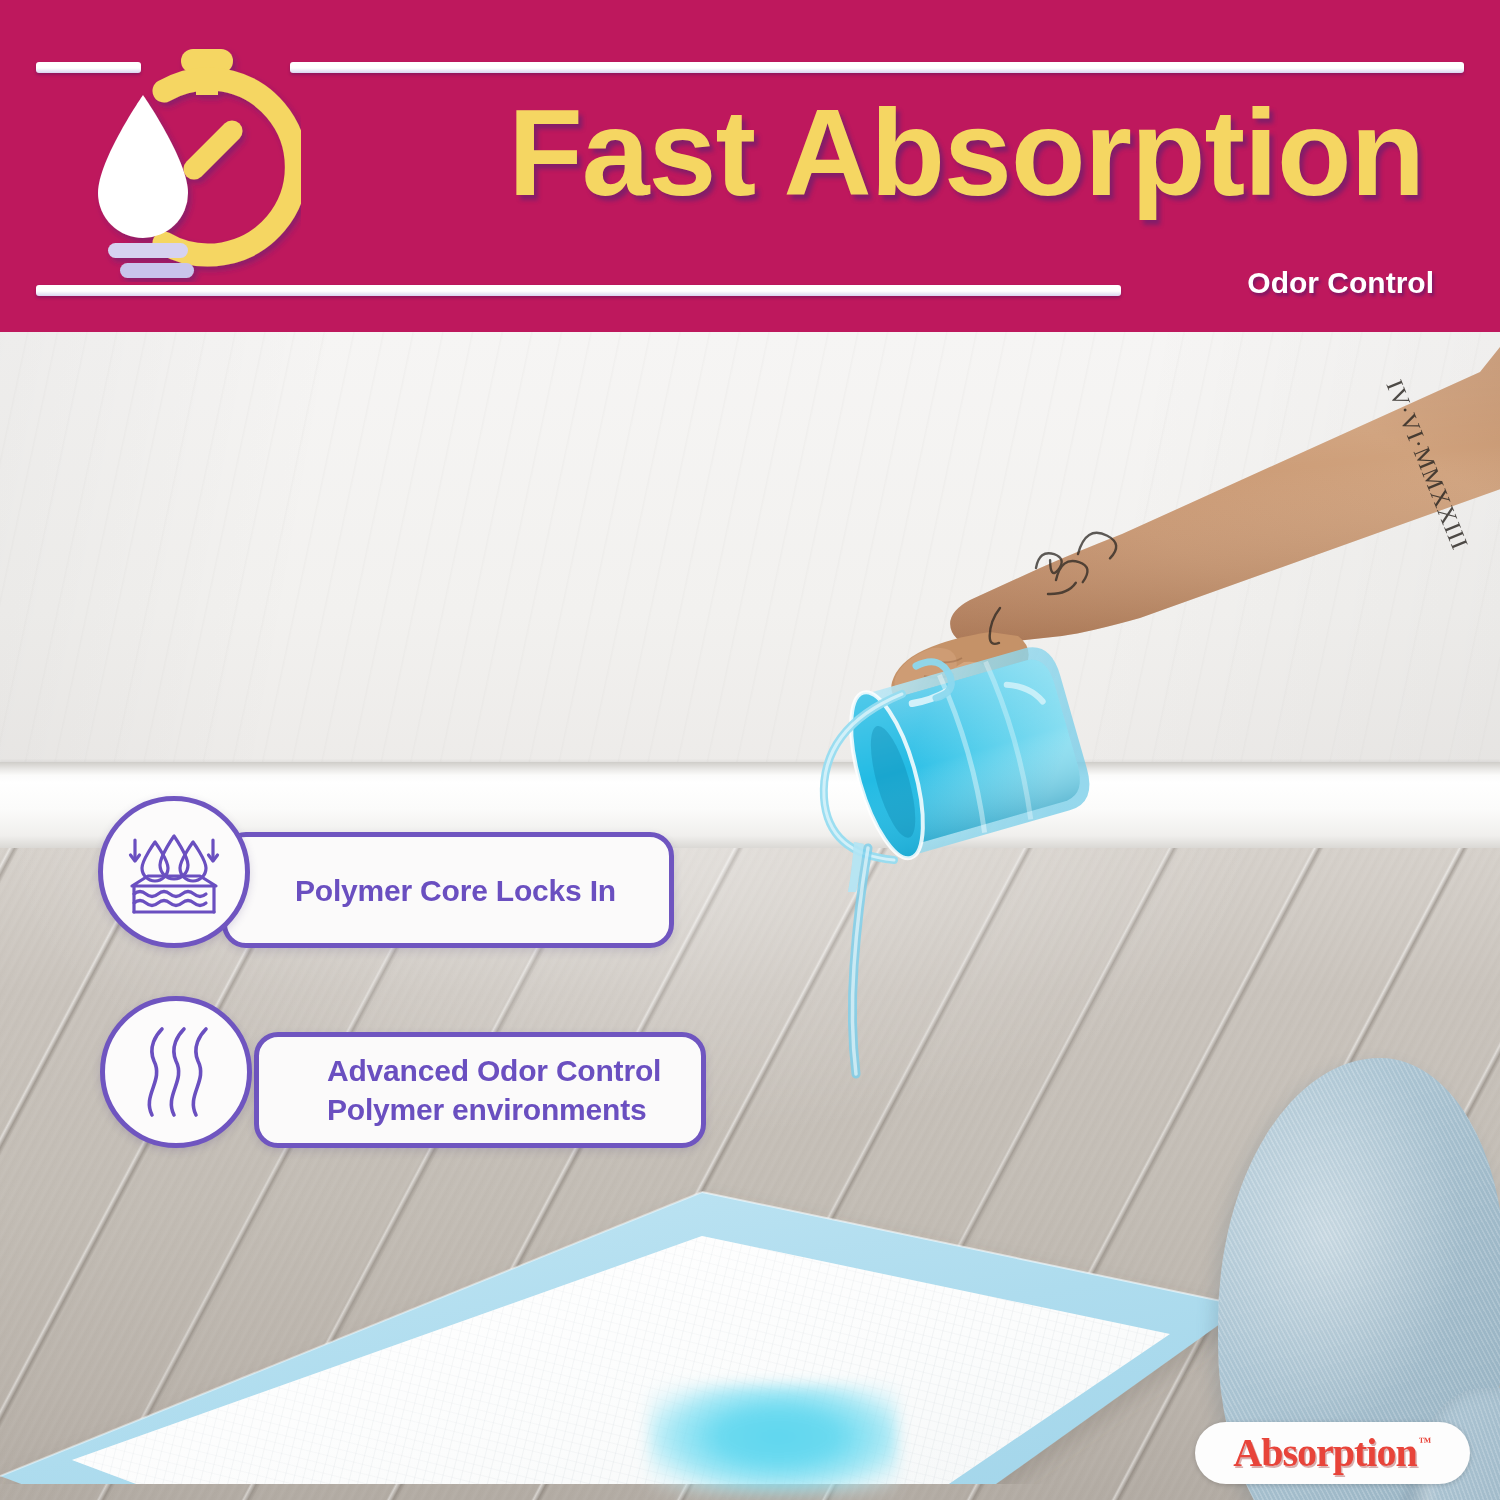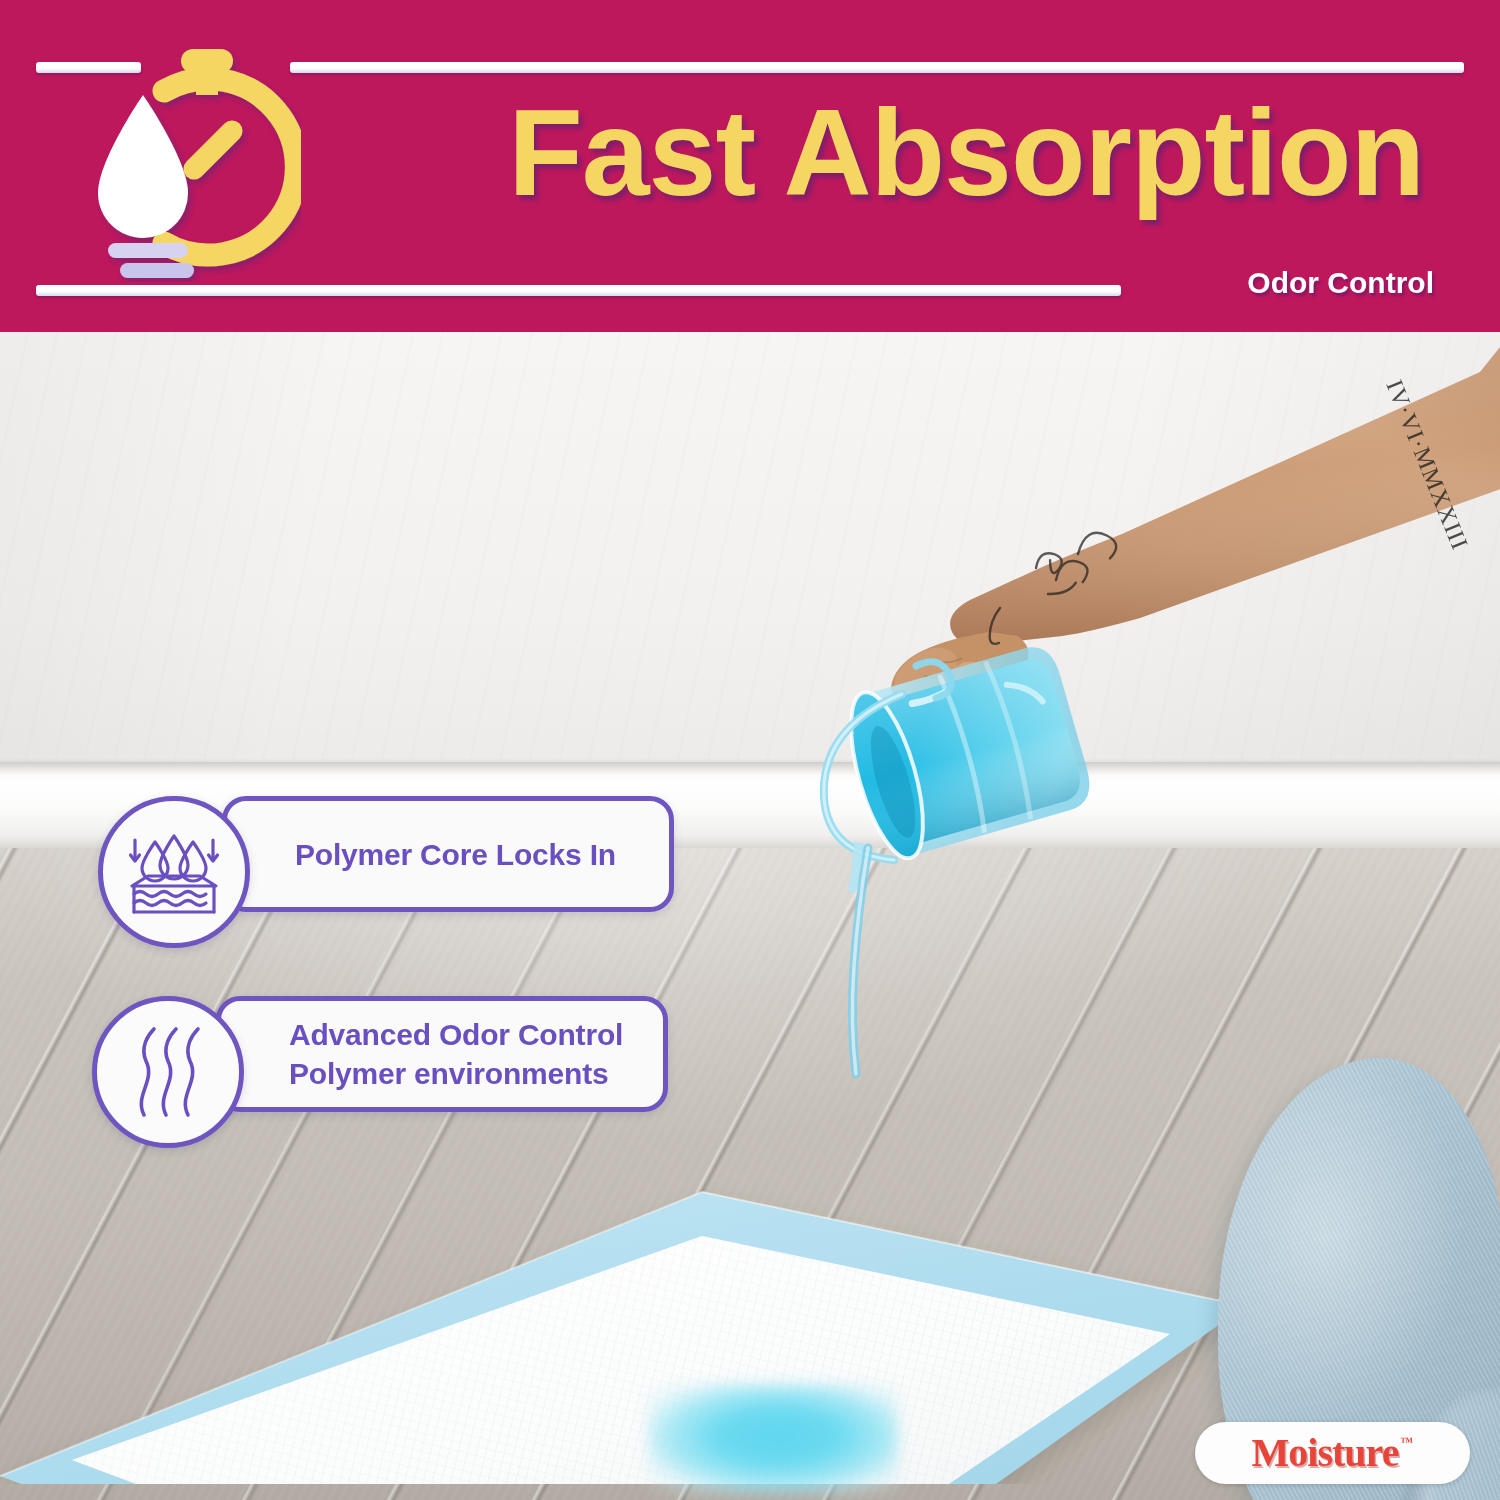--- a/index.html
+++ b/index.html
@@ -195,24 +195,24 @@
   
   #arm { position:absolute; left:840px; top:0px; width:680px; height:370px; }
 
   
   #pitcher { position:absolute; left:790px; top:300px; width:330px; height:260px; }
 
   
   .badge-row {
     position:absolute;
     display:flex;
-    align-items:flex-start;
+    align-items:flex-end;
   }
   #badge-row-1 { left:98px; top:464px; }
-  #badge-row-2 { left:92px; top:664px; }
+  #badge-row-2 { left:100px; top:664px;gap:30px; }
 
   .badge-icon-circle {
     position:relative; z-index:2;
     width:152px; height:152px;
     border-radius:50%;
     background:#FCFBFB;
     border:5px solid #6F55C0;
     display:flex; align-items:center; justify-content:center;
     box-shadow:0 3px 8px rgba(60,40,110,0.17);
     flex:none;
@@ -434,21 +434,21 @@
       </svg>
     </div>
 
     <svg style="position:absolute;left:828px;top:516px;width:140px;height:230px;overflow:visible">
       <path d="M40,0 Q30,60 26,118 Q22,176 28,226" stroke="rgba(122,208,236,0.80)" stroke-width="9" fill="none" stroke-linecap="round"></path>
       <path d="M40,0 Q30,60 26,118 Q22,176 28,226" stroke="rgba(255,255,255,0.55)" stroke-width="3.5" fill="none" stroke-linecap="round"></path>
     </svg>
 
     <div id="brand-logo" style="top:1090px">
       <div id="brand-wrap">
-        <span id="brand-text">Moisture</span>
+        <span id="brand-text">Absorption</span>
         <span id="brand-tm">™</span>
       </div>
     </div>
 
     <div class="badge-row" id="badge-row-1">
       <div class="badge-icon-circle">
         <svg width="104" height="104" viewBox="0 0 104 104">
           <g fill="none" stroke="#6A4FC0" stroke-width="3.2" stroke-linecap="round" stroke-linejoin="round">
 
             <path d="M13,20 L13,40"></path>

